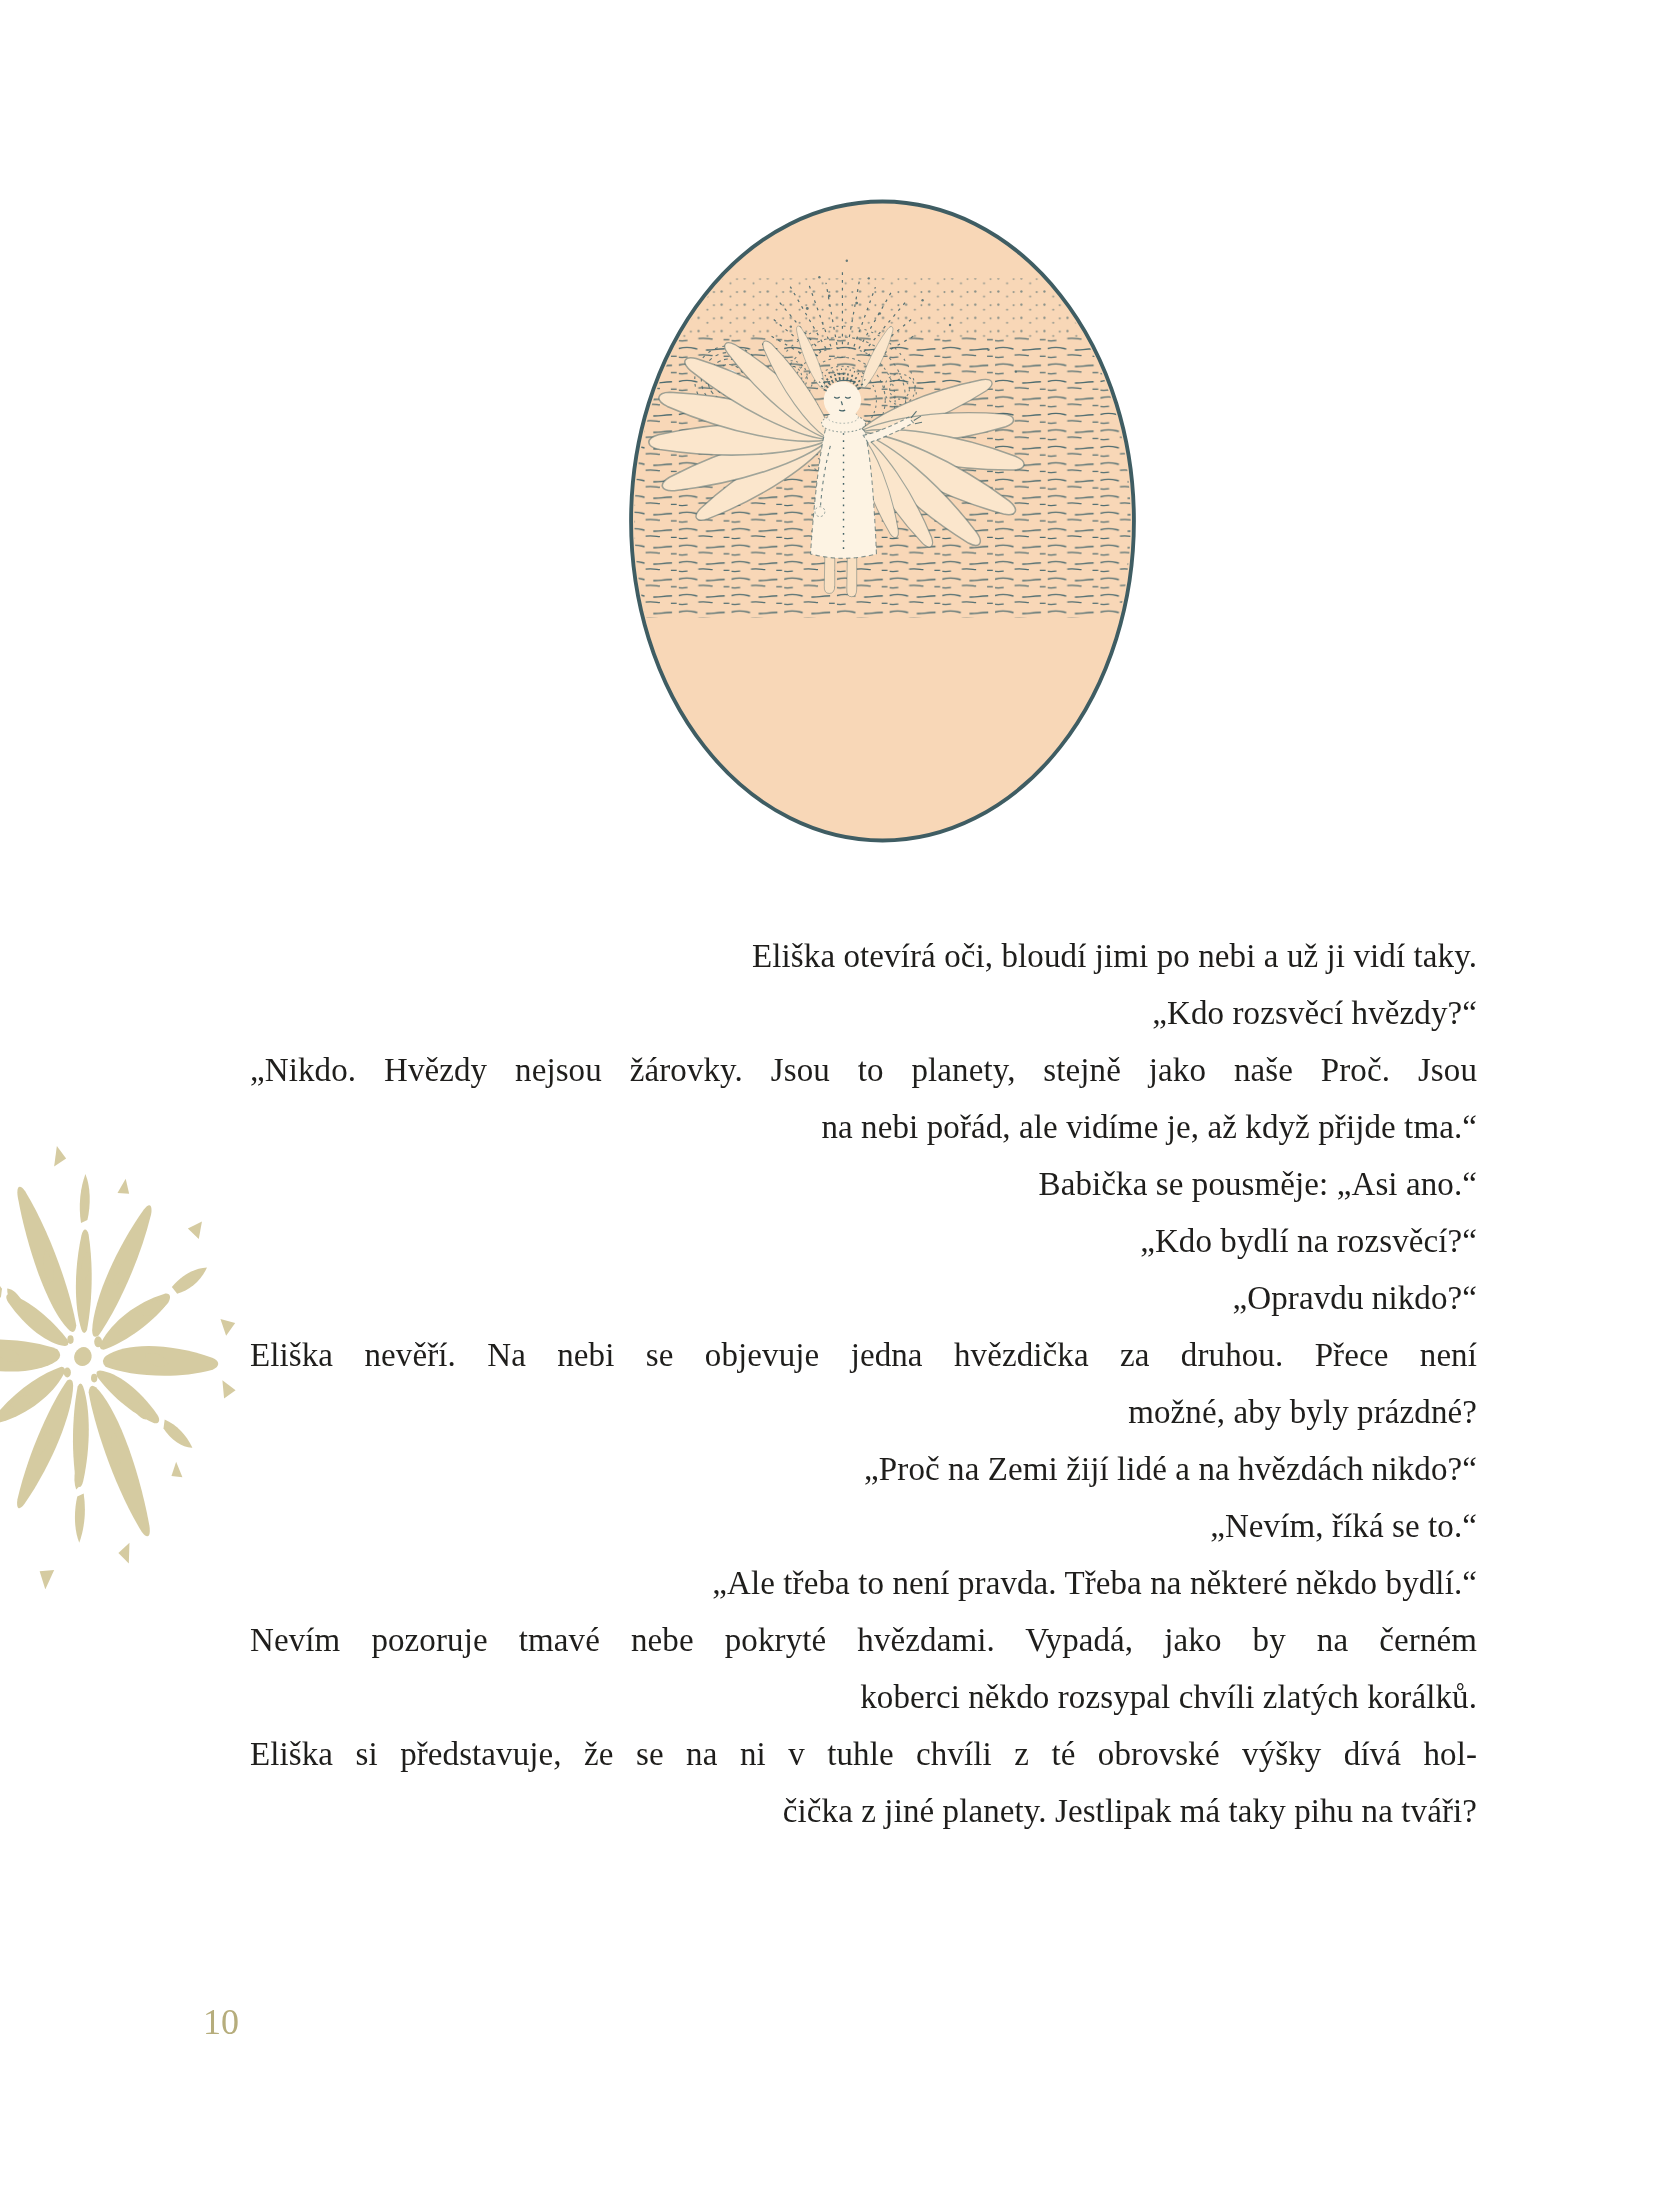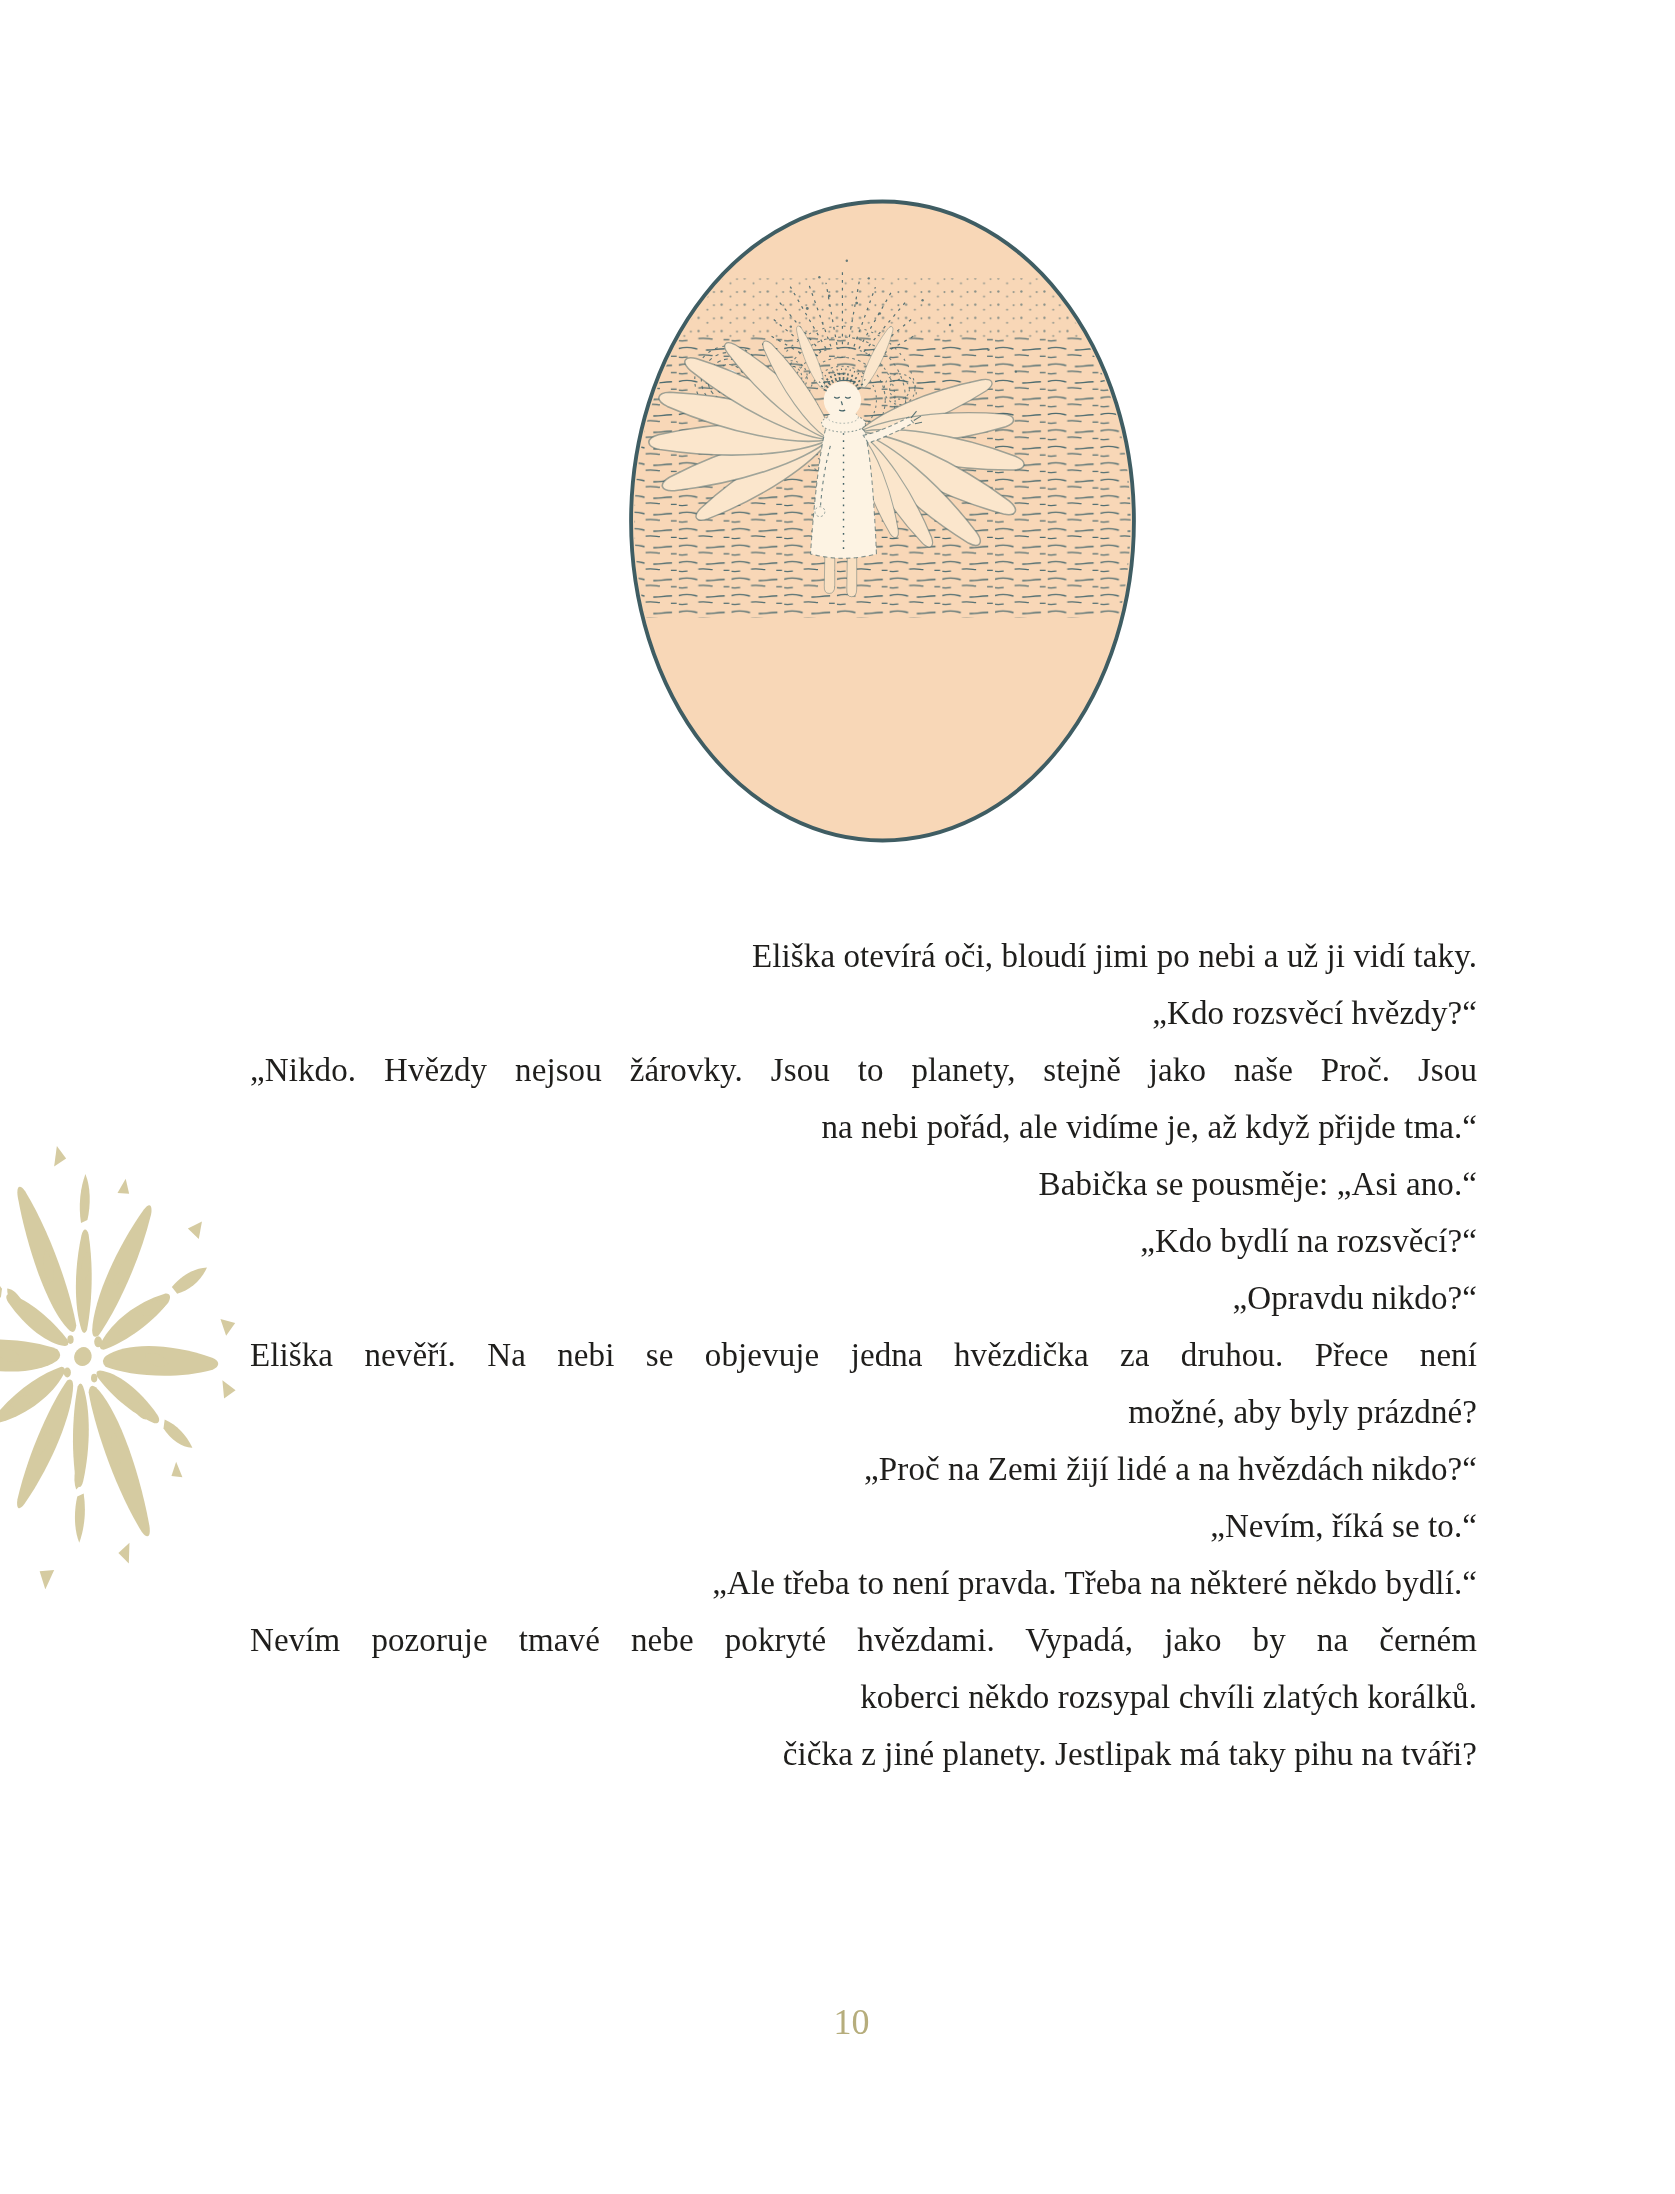--- a/index.html
+++ b/index.html
@@ -11,22 +11,22 @@
   .ornament-wrap{position:absolute;left:0px;top:1144px;width:247px;height:445px;}
   .body-text{
     position:absolute;left:198px;top:928px;width:1279px;
     font-size:33px;line-height:57px;color:#1f1e1c;
     letter-spacing:0.1px;
   }
   .line{height:57px;white-space:nowrap;text-align:right;}
   .line.fill{white-space:normal;text-align:justify;text-align-last:justify;}
   .line.indent{padding-left:52px;}
   .page-number{
-    position:absolute;left:212px;top:1998px;width:1279px;
-    text-align:center;font-size:36px;line-height:49px;color:#b6ad7c;
+    position:absolute;left:203px;top:1998px;width:1279px;
+    text-align:left;font-size:36px;line-height:49px;color:#b6ad7c;
   }
 </style>
 </head>
 <body>
 
 <div class="illustration-wrap">
 <svg width="513" height="650" viewBox="0 0 934 1184" xmlns="http://www.w3.org/2000/svg">
   <defs>
     <clipPath id="ovalClip">
           <ellipse cx="467" cy="592" rx="452" ry="576"></ellipse>
@@ -234,17 +234,18 @@
     <div class="line indent">Babička se pousměje: „Asi ano.“</div>
     <div class="line indent">„Kdo bydlí na rozsvěcí?“</div>
     <div class="line indent">„Opravdu nikdo?“</div>
     <div class="line indent fill">Eliška nevěří. Na nebi se objevuje jedna hvězdička za druhou. Přece není</div>
     <div class="line">možné, aby byly prázdné?</div>
     <div class="line indent">„Proč na Zemi žijí lidé a na hvězdách nikdo?“</div>
     <div class="line indent">„Nevím, říká se to.“</div>
     <div class="line indent">„Ale třeba to není pravda. Třeba na některé někdo bydlí.“</div>
     <div class="line indent fill">Nevím pozoruje tmavé nebe pokryté hvězdami. Vypadá, jako by na černém</div>
     <div class="line">koberci někdo rozsypal chvíli zlatých korálků.</div>
+    <div class="line indent fill">Eliška si představuje, že se na ni v tuhle chvíli z té obrovské výšky dívá hol-</div>
     <div class="line">čička z jiné planety. Jestlipak má taky pihu na tváři?</div>
   </div>
 
 <div class="page-number" style="color: rgb(182, 173, 124);">10</div>
 
 
 </body></html>

